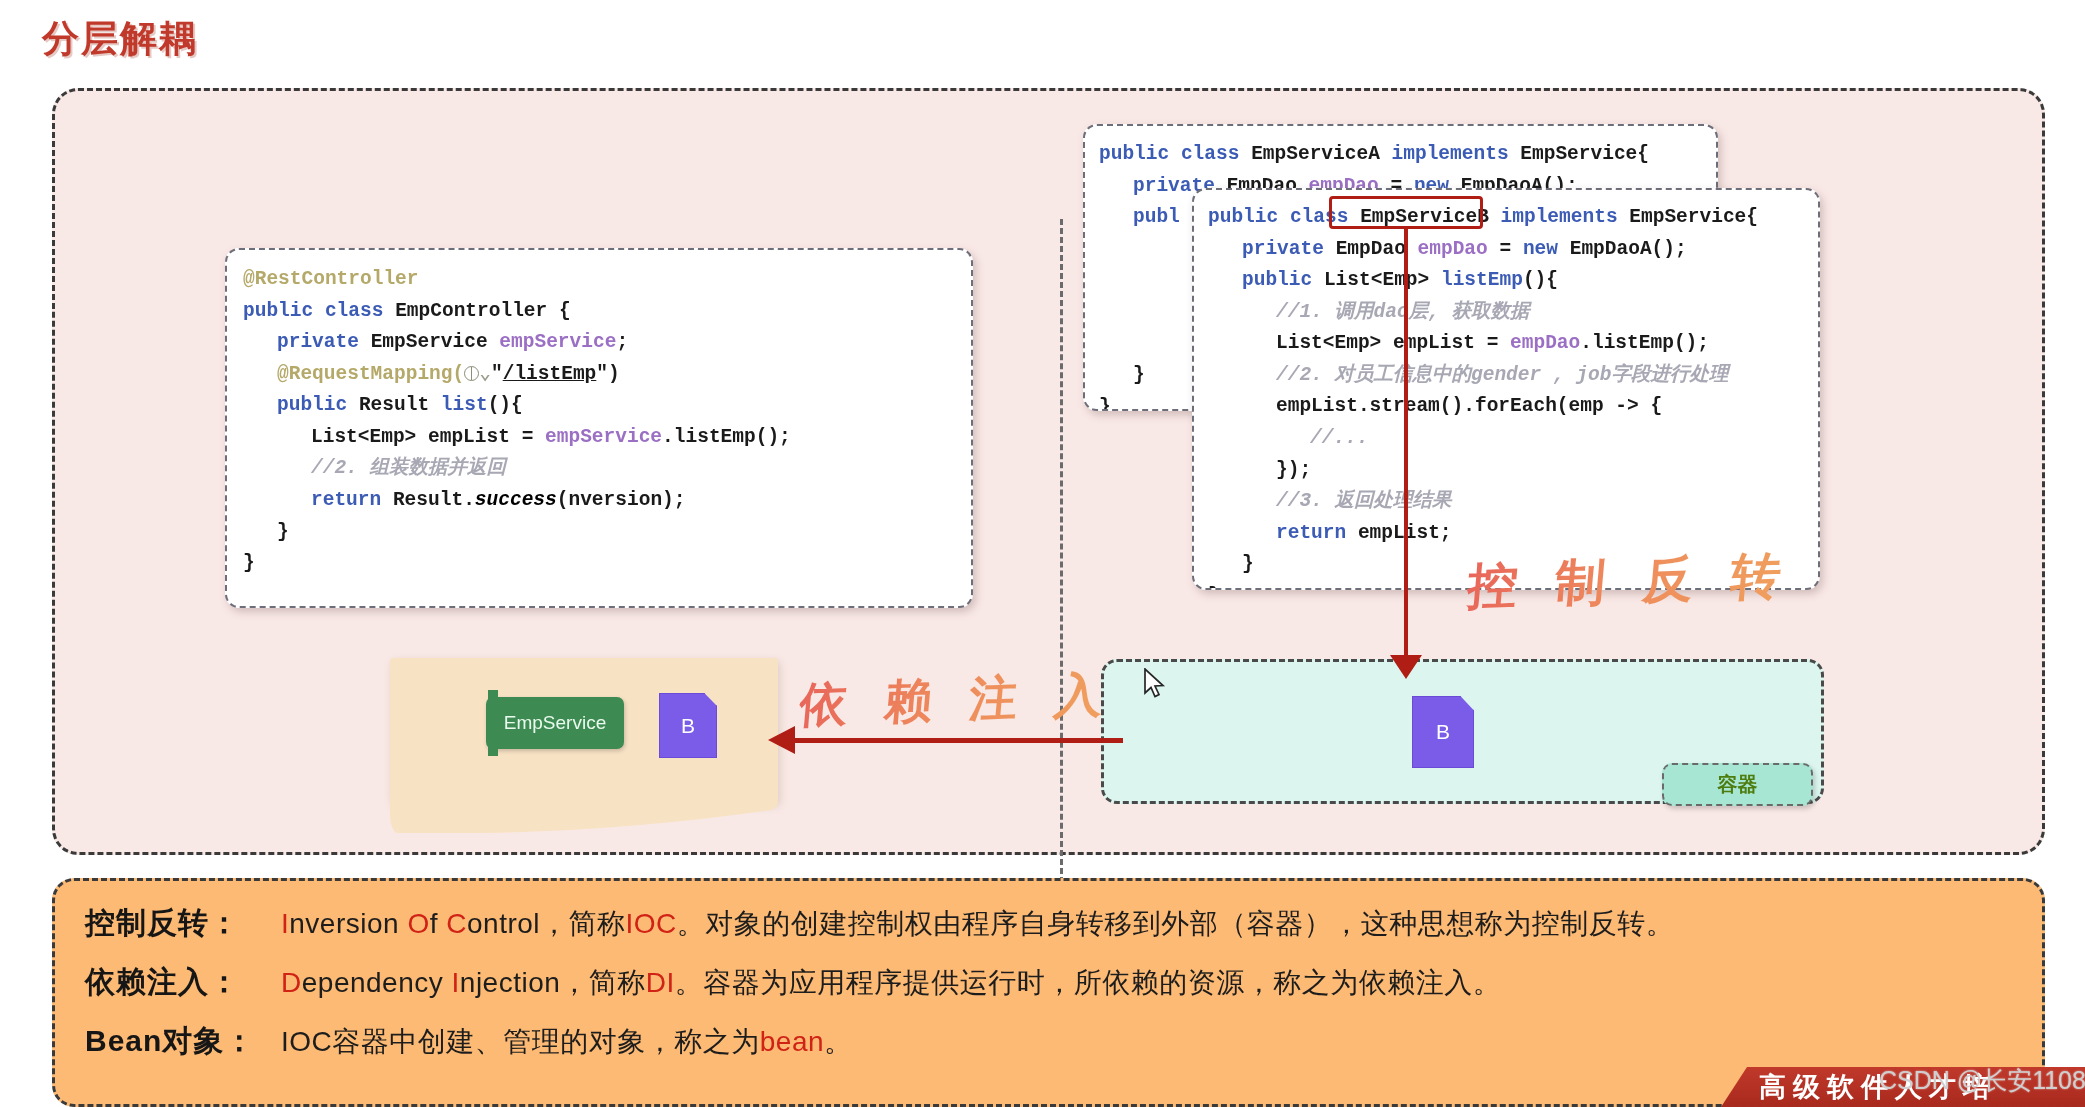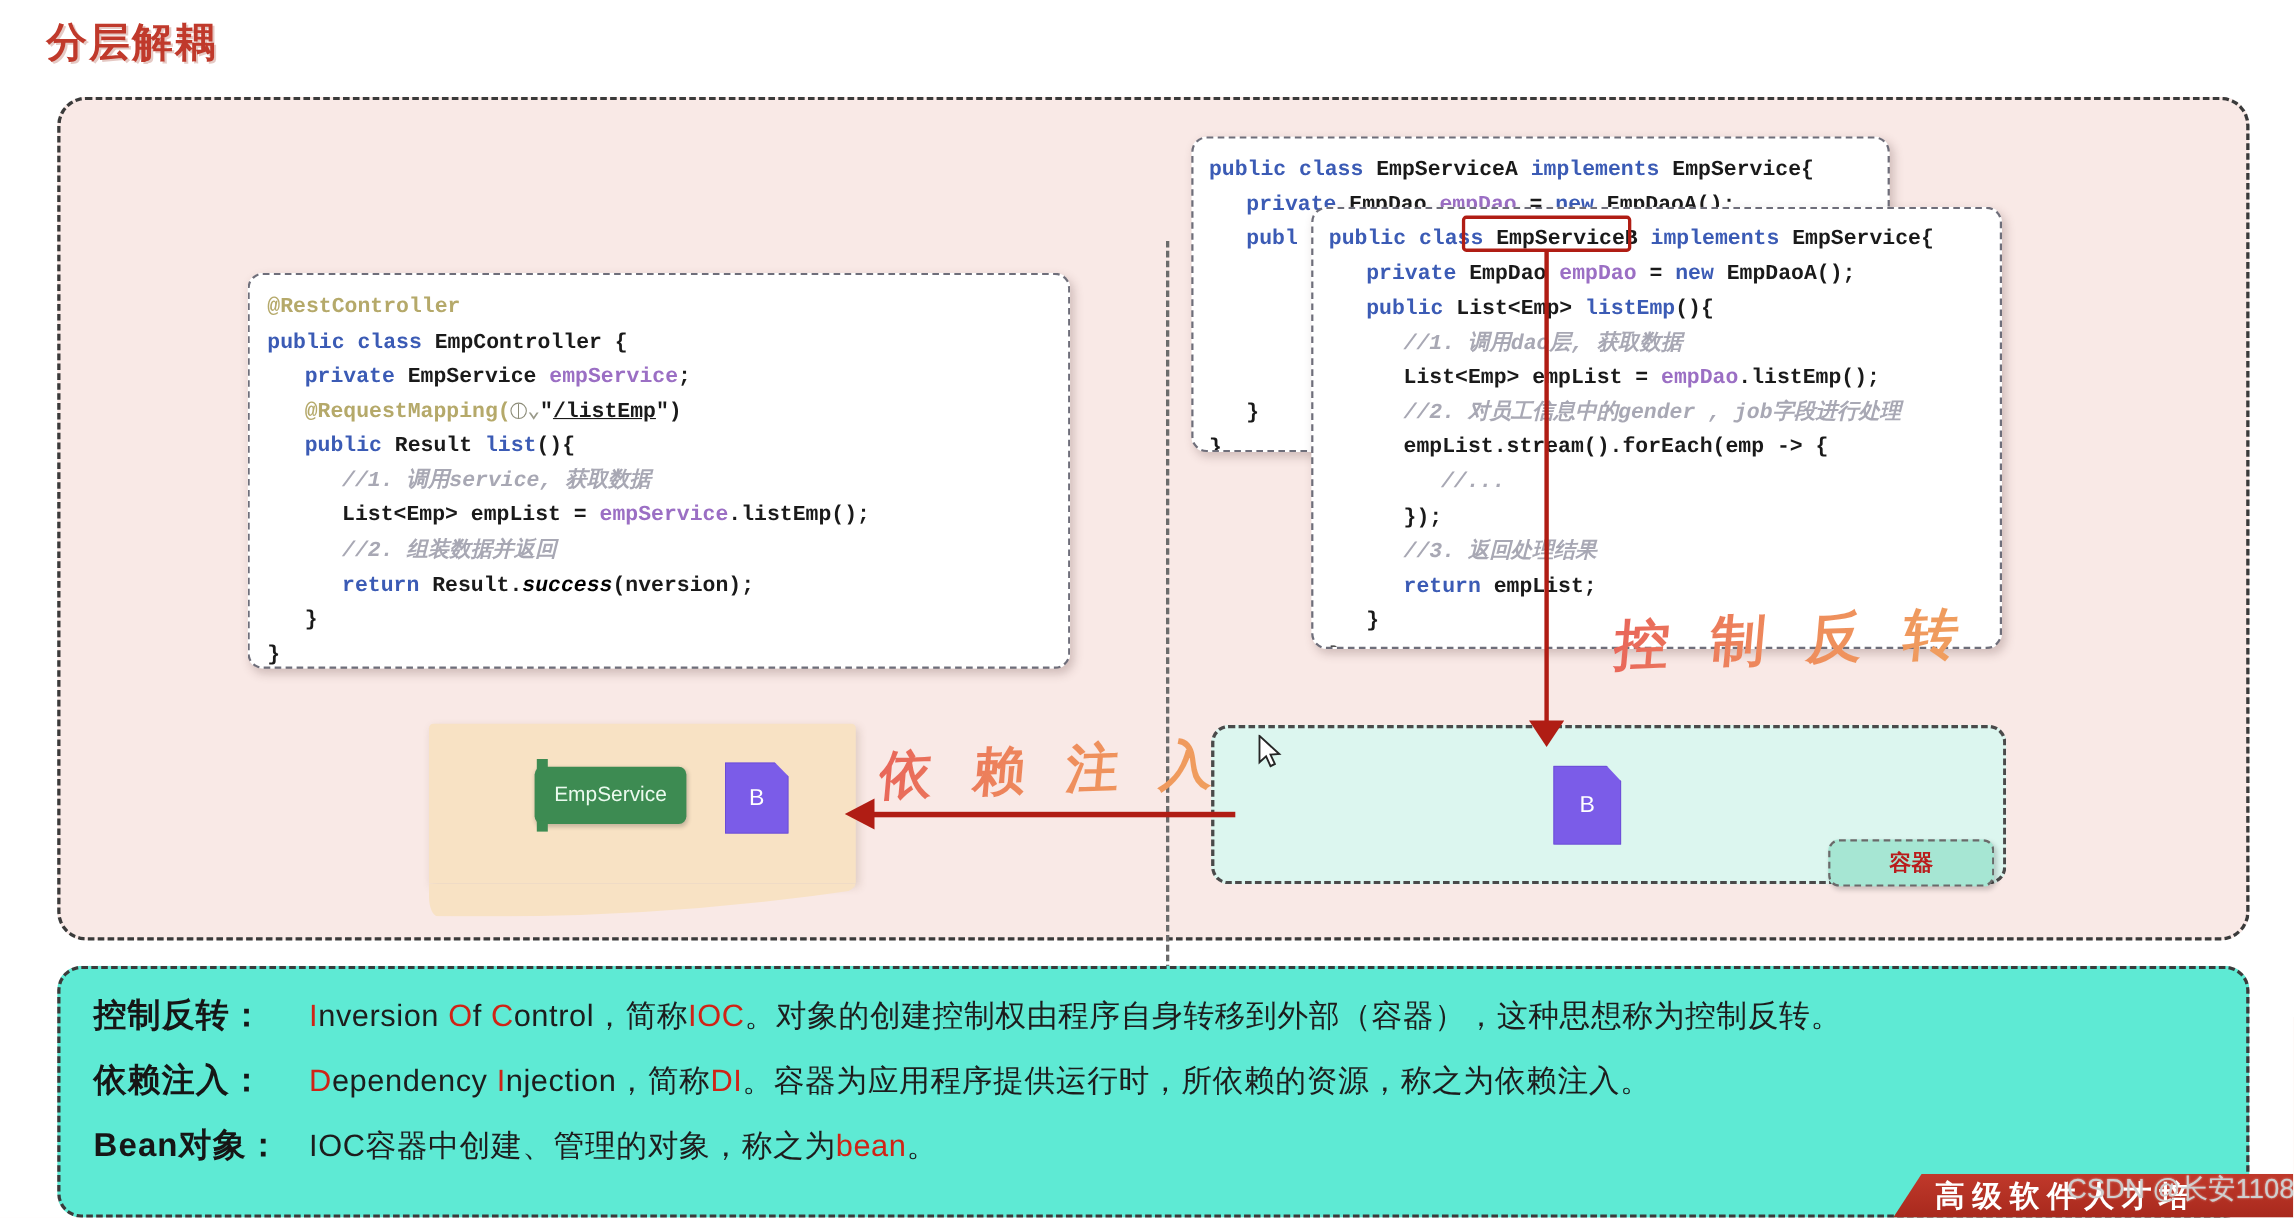--- a/index.html
+++ b/index.html
@@ -202,32 +202,32 @@
     border: 3px dashed #4a4a4a;
     border-radius: 16px;
   }
   .container-tag {
     position: absolute; left: 1662px; top: 763px;
     width: 151px; height: 43px;
     background: #a6e6d3;
     border: 2.5px dashed #6a6a6a;
     border-radius: 10px;
     display: flex; align-items: center; justify-content: center;
-    font-size: 20px; font-weight: bold; color: #b91c1c;
+    font-size: 20px; font-weight: bold; color: #4d7c0f;
     box-shadow: 2px 3px 5px rgba(0,0,0,.18);
   }
 
   
   .cursor-icon { position: absolute; left: 1143px; top: 668px; z-index: 9; }
 
   
   .defs-panel {
     position: absolute; left: 52px; top: 878px;
     width: 1993px; height: 229px;
-    background: #5eead4;
+    background: #fdba74;
     border: 3px dashed #3a3a3a;
     border-radius: 22px;
     padding: 22px 0 0 30px;
     overflow: hidden;
   }
   .def-row {
     display: flex; align-items: baseline;
     margin-bottom: 18px;
     white-space: nowrap;
   }
@@ -270,21 +270,20 @@
     <div class="vert-divider"></div>
   </div>
 
   <div class="code-card card-controller">
     <div id="code-controller">
         <div class="codeline" style="padding-left: 0px;"><span class="t-ann">@RestController</span></div>
         <div class="codeline" style="padding-left: 0px;"><span class="t-kw">public class </span><span class="t-pln">EmpController {</span></div>
         <div class="codeline" style="padding-left: 34px;"><span class="t-kw">private </span><span class="t-pln">EmpService </span><span class="t-var">empService</span><span class="t-pln">;</span></div>
         <div class="codeline" style="padding-left: 34px;"><span class="t-ann">@RequestMapping(</span><span class="globe-icon"></span><span class="chev">⌄</span><span class="t-str">"</span><span class="t-str t-ul">/listEmp</span><span class="t-str">")</span></div>
         <div class="codeline" style="padding-left: 34px;"><span class="t-kw">public </span><span class="t-pln">Result </span><span class="t-kw">list</span><span class="t-pln">(){</span></div>
-        <div class="codeline" style="padding-left: 68px;"><span class="t-cmt">//1. 调用service, 获取数据</span></div>
         <div class="codeline" style="padding-left: 68px;"><span class="t-pln">List&lt;Emp&gt; empList = </span><span class="t-var">empService</span><span class="t-pln">.listEmp();</span></div>
         <div class="codeline" style="padding-left: 68px;"><span class="t-cmt">//2. 组装数据并返回</span></div>
         <div class="codeline" style="padding-left: 68px;"><span class="t-kw">return </span><span class="t-pln">Result.</span><span class="t-ital">success</span><span class="t-pln">(nversion);</span></div>
         <div class="codeline" style="padding-left: 34px;"><span class="t-pln">}</span></div>
         <div class="codeline" style="padding-left: 0px;"><span class="t-pln">}</span></div>
       </div>
   </div>
 
   <div class="code-card card-svcA">
     <div id="code-svcA">

